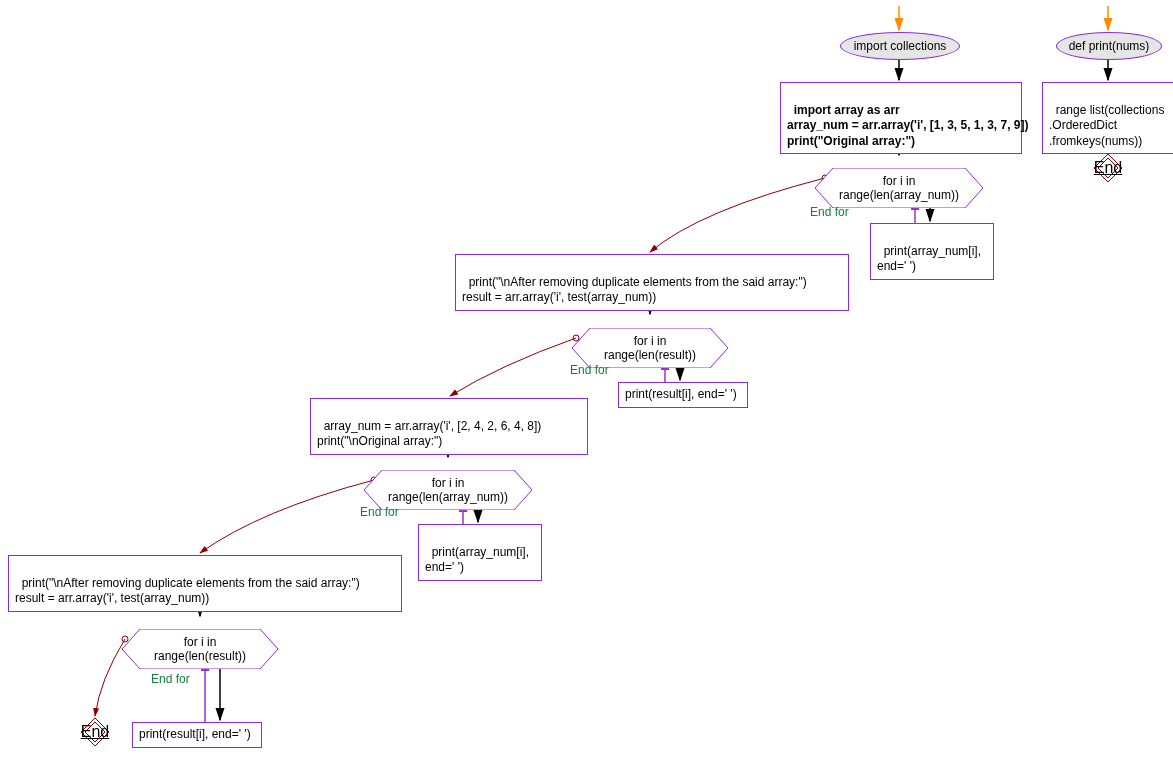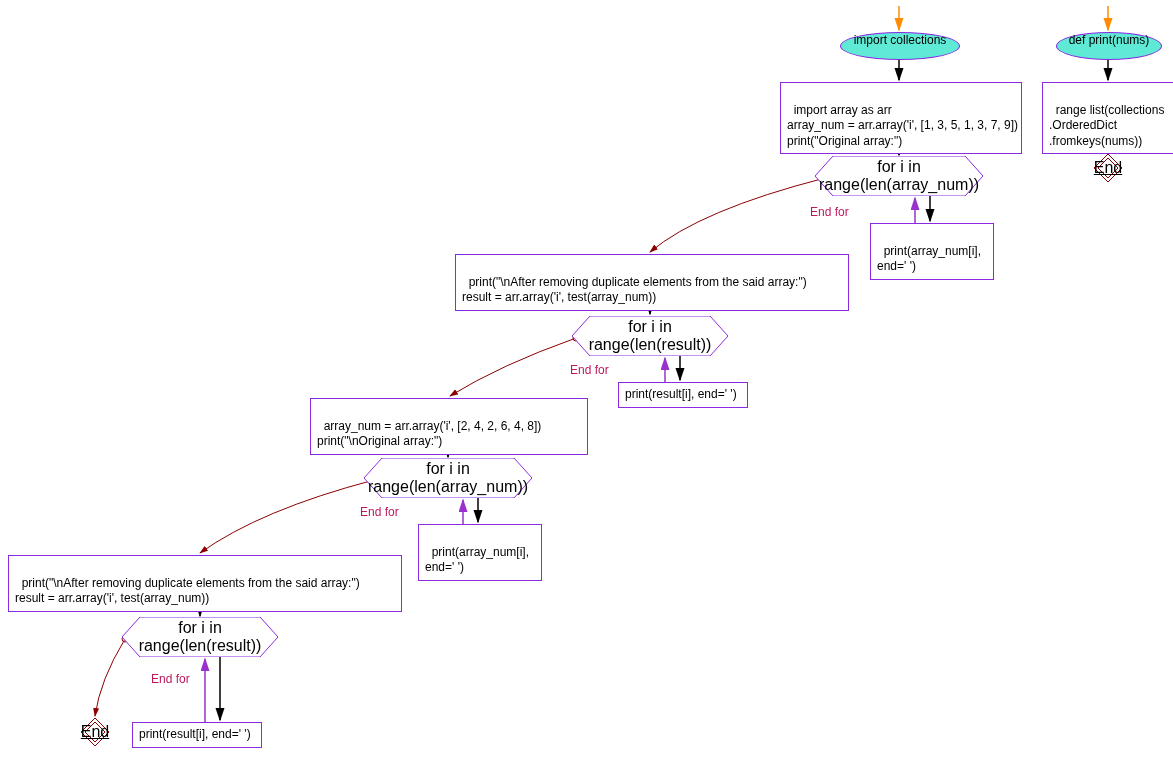--- a/index.html
+++ b/index.html
@@ -20,43 +20,44 @@
     padding: 4px 6px;
     font-size: 12px;
     line-height: 1.3;
     color: #000;
     text-align: left;
   }
   .node-ellipse {
     position: absolute;
     border: 1px solid #8A2BE2;
     border-radius: 50%;
-    background: #5eead4;
+    background: #e5e5e5;
     display: flex;
-    align-items: flex-start;
+    align-items: center;
     justify-content: center;
     font-size: 12px;
     text-align: center;
   }
   .node-hex {
     position: absolute;
-    font-size: 16px;
+    font-size: 12px;
     text-align: center;
+    margin-top: 12px;
   }
   .hex-text {
     position: absolute;
     left: 50%;
     top: 50%;
     transform: translate(-50%, -50%);
     white-space: nowrap;
     z-index: 2;
   }
   .label {
     position: absolute;
-    color: #be185d;
+    color: #15803d;
     font-size: 12px;
   }
   .end-diamond {
     position: absolute;
     width: 32px;
     height: 32px;
   }
   .end-diamond svg {
     width: 32px;
     height: 32px;
@@ -137,21 +138,21 @@
 
   <path d="M 125 639 Q 100 680 95 716" stroke="#8B0000" stroke-width="1" fill="none" marker-end="url(#arrDarkRed)"></path>
   <circle cx="125" cy="639" r="3" fill="none" stroke="#8B0000"></circle>
 
 </svg>
 
 <div class="node-ellipse" style="left:840px; top:32px; width:118px; height:26px;">
   <span>import collections</span>
 </div>
 
-<div class="node-rect" style="left:780px; top:82px; width:228px; white-space:pre;">
+<div class="node-rect" style="left:780px; top:82px; width:228px; white-space:pre;font-weight:bold;">
   <span>import array as arr
 array_num = arr.array('i', [1, 3, 5, 1, 3, 7, 9])
 print("Original array:")</span>
 </div>
 
 <div class="node-hex" style="left:815px; top:156px; width:168px; height:40px;">
   <svg width="168" height="40">
       <polygon points="18,0 150,0 168,20 150,40 18,40 0,20" fill="#fff" stroke="#8A2BE2"></polygon>
     </svg>
   <div class="hex-text" style="white-space:pre; text-align:center;">for i in

